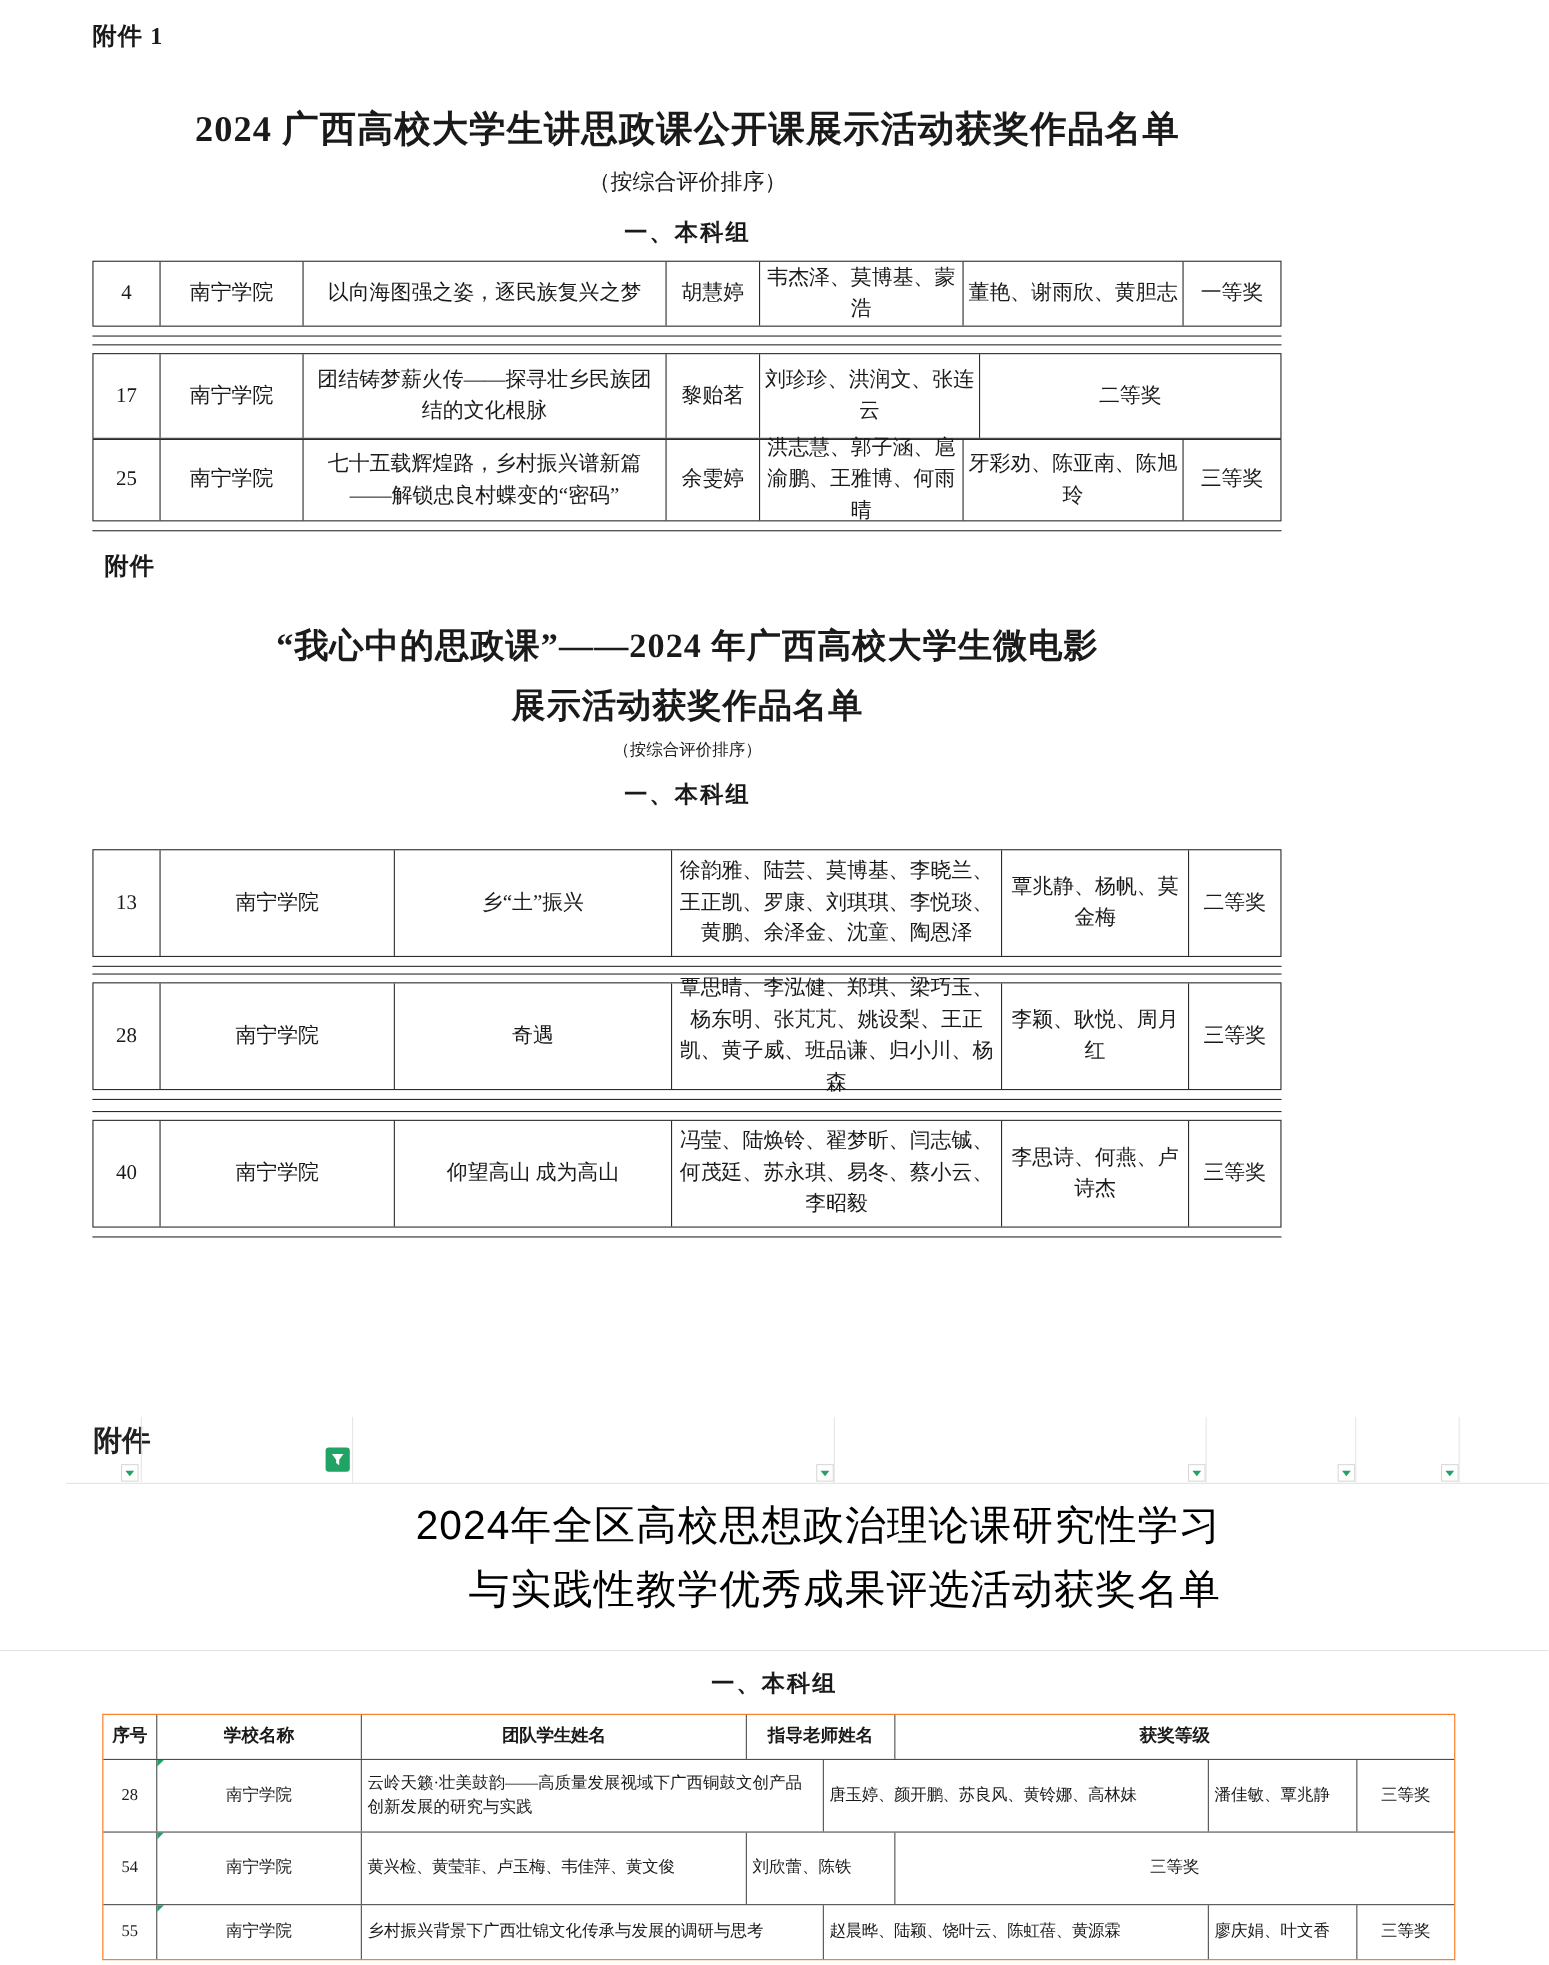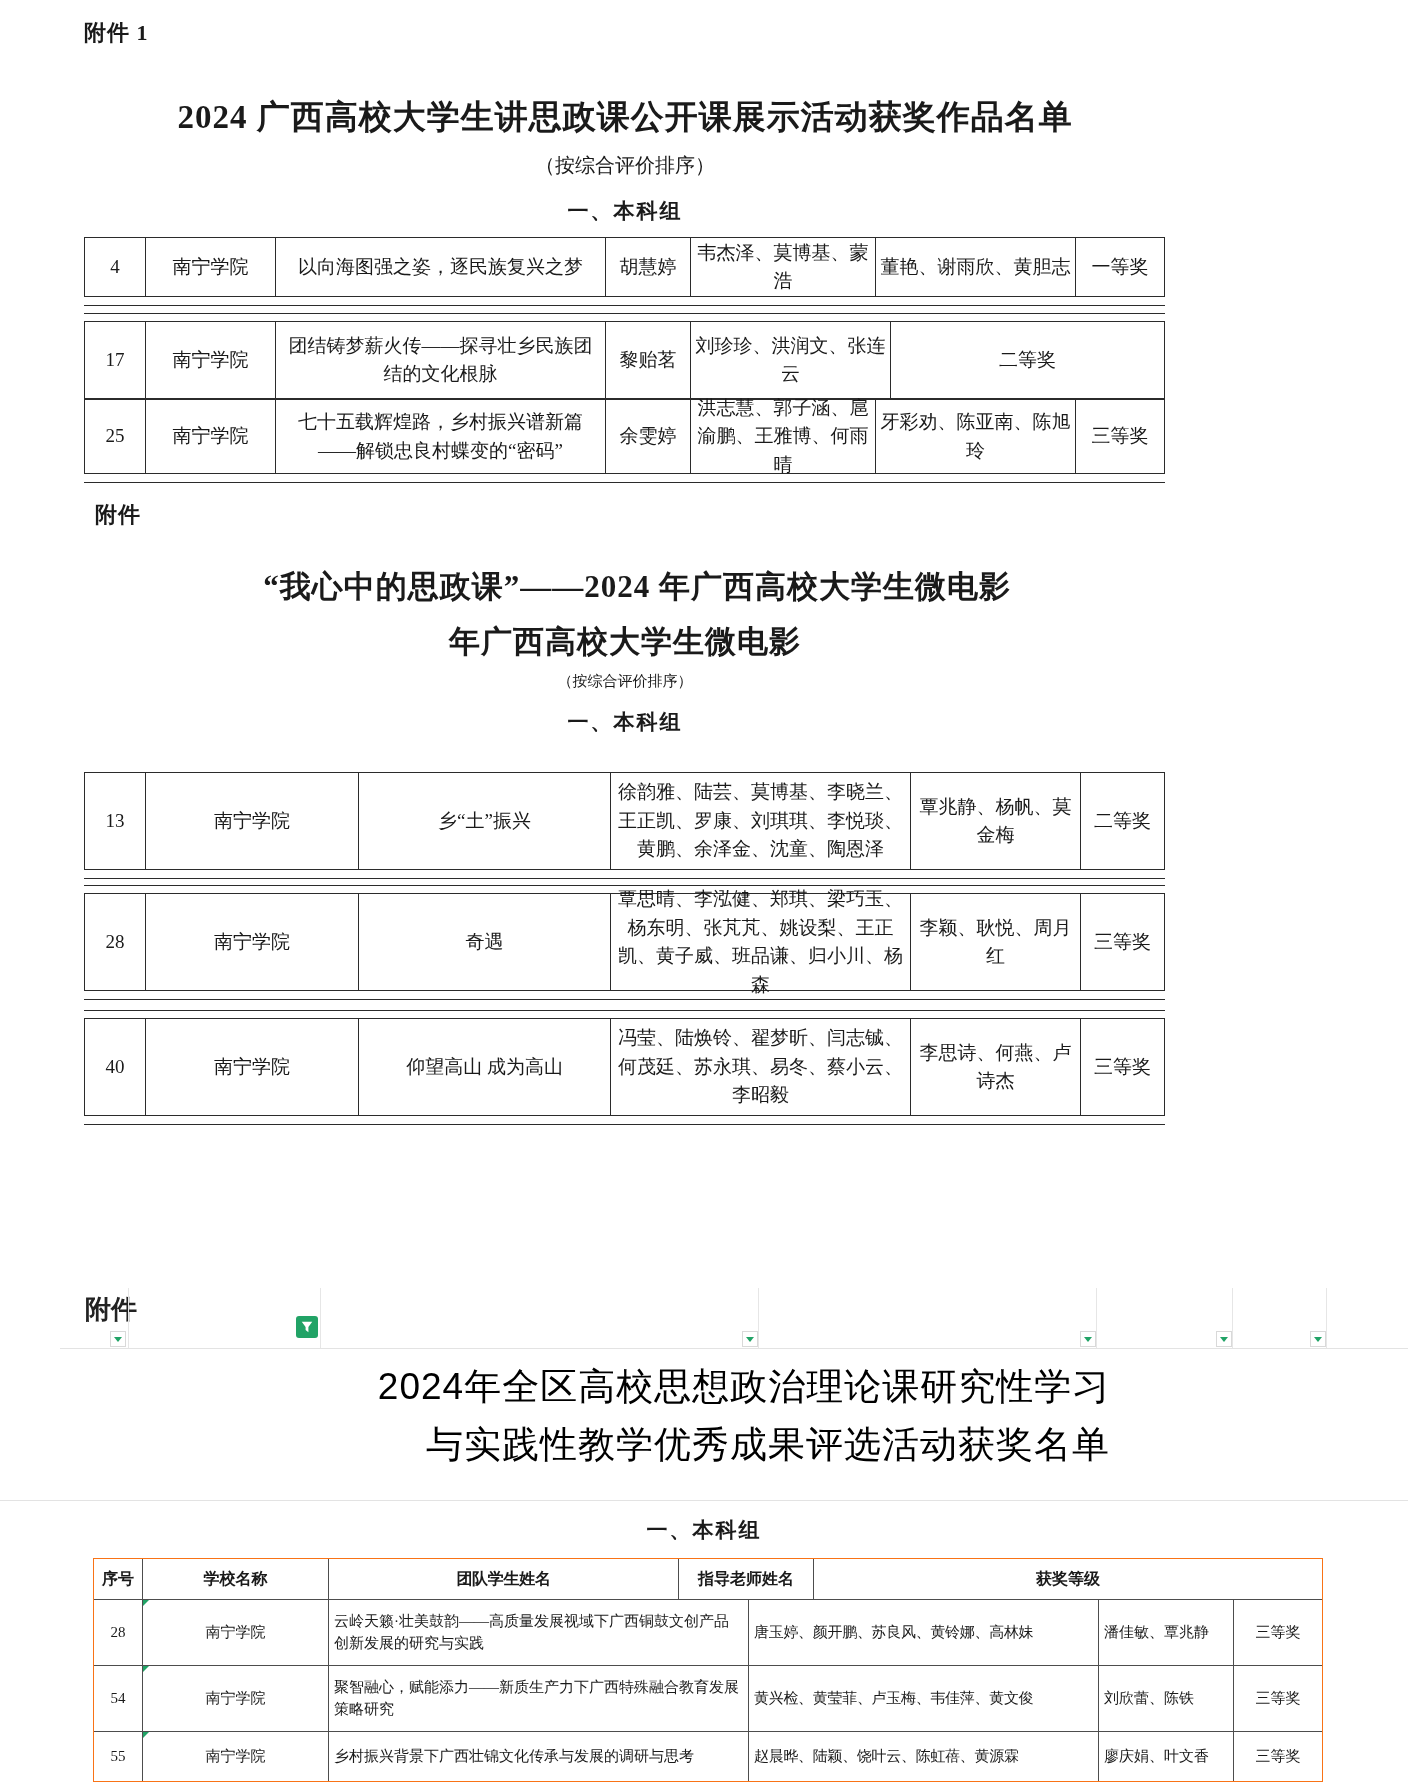--- a/index.html
+++ b/index.html
@@ -93,22 +93,22 @@
     <div class="c-school">南宁学院</div>
     <div class="c-work">七十五载辉煌路，乡村振兴谱新篇——解锁忠良村蝶变的“密码”</div>
     <div class="c-pres">余雯婷</div>
     <div class="c-stud">洪志慧、郭子涵、扈渝鹏、王雅博、何雨晴</div>
     <div class="c-teach">牙彩劝、陈亚南、陈旭玲</div>
     <div>三等奖</div>
   </div>
   <div class="hline" style="top:482px;"></div>
 
   <div class="abs att" style="left:95px;top:500px;">附件</div>
-  <div class="abs doc-center title2" style="top:566px;padding-left:12px;">“我心中的思政课”——2024 年广西高校大学生微电影</div>
-  <div class="abs doc-center title2" style="top:621px;">年广西高校大学生微电影</div>
+  <div class="abs doc-center title2" style="top:566px;">“我心中的思政课”——2024 年广西高校大学生微电影</div>
+  <div class="abs doc-center title2" style="top:621px;">展示活动获奖作品名单</div>
   <div class="abs doc-center subtitle-sm" style="top:672px;">（按综合评价排序）</div>
   <div class="abs doc-center group" style="top:708px;">一、本科组</div>
 
   <div class="frag" style="top:772px;height:98px;">
     <div class="d-no">13</div>
     <div class="d-school">南宁学院</div>
     <div class="d-work">乡“土”振兴</div>
     <div class="d-stud">徐韵雅、陆芸、莫博基、李晓兰、王正凯、罗康、刘琪琪、李悦琰、黄鹏、余泽金、沈童、陶恩泽</div>
     <div class="d-teach">覃兆静、杨帆、莫金梅</div>
     <div>二等奖</div>
@@ -191,21 +191,20 @@
       <div class="h-stud">唐玉婷、颜开鹏、苏良风、黄铃娜、高林妹</div>
       <div class="h-teach">潘佳敏、覃兆静</div>
       <div>三等奖</div>
     </div>
     <div class="row" style="height:66px;">
       <div class="h-no">54</div>
       <div class="h-school">
           <span class="corner-mark"></span>
           <span>南宁学院</span>
         </div>
-      <div class="h-work">聚智融心，赋能添力——新质生产力下广西特殊融合教育发展策略研究</div>
       <div class="h-stud">黄兴检、黄莹菲、卢玉梅、韦佳萍、黄文俊</div>
       <div class="h-teach">刘欣蕾、陈铁</div>
       <div>三等奖</div>
     </div>
     <div class="row" style="height:50px;">
       <div class="h-no">55</div>
       <div class="h-school">
           <span class="corner-mark"></span>
           <span>南宁学院</span>
         </div>

